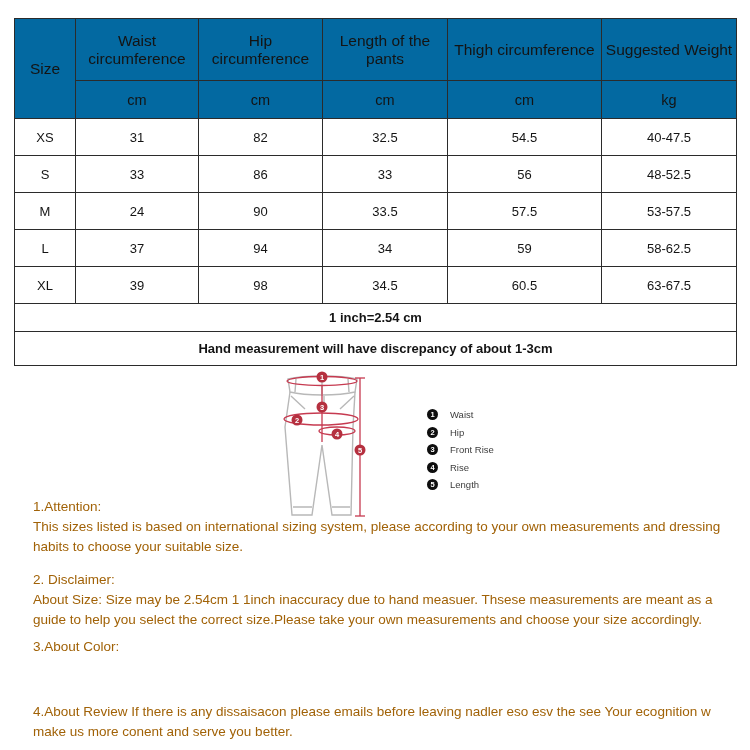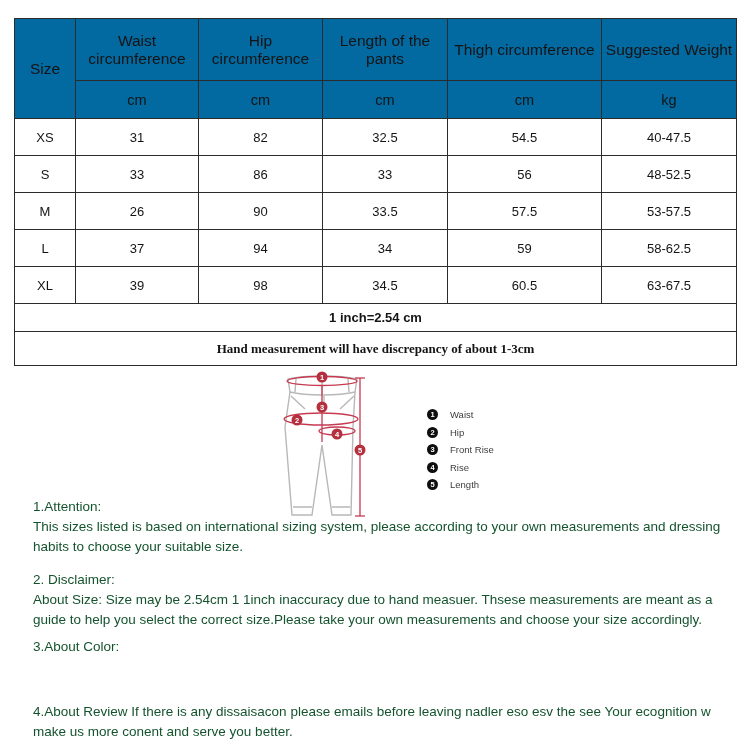--- a/index.html
+++ b/index.html
@@ -18,35 +18,35 @@
     padding:0 2px;font-size:13px;color:#141414;
   }
   table.size-chart th{background:#0369a1;font-weight:normal;font-size:15.5px;}
   tr.hrow1{height:62px;}
   tr.hrow2{height:38px;margin-top:31px;}
   tr.hrow2 th{font-size:14.5px;}
   tr.drow{height:37px;}
   tr.drow td, tr.drow th.size-cell-side{background:#ffffff;font-weight:normal;}
   td.note-cell{font-weight:bold;font-size:13.5px;margin-left:42px;}
   tr.nrow1{height:28px;}
-  tr.nrow2{height:34px;font-family:Liberation Serif, serif;}
+  tr.nrow2{height:34px;}
 
   
   svg.diagram-overlay{position:absolute;left:0;top:0;pointer-events:none;}
   .legend{position:absolute;left:427px;top:406px;}
   .legend-item{display:flex;align-items:center;height:17.5px;}
   .legend-badge{
     display:inline-block;width:11px;height:11px;border-radius:50%;
     background:#0e0e0e;color:#ffffff;font-size:7.5px;font-weight:bold;
     line-height:11px;text-align:center;flex:0 0 11px;
   }
   .legend-label{margin-left:12px;font-size:9.5px;color:#3d3d3d;}
 
   
-  .sec{position:absolute;left:33px;width:694px;font-size:13.5px;line-height:20px;color:#14532d;}
+  .sec{position:absolute;left:33px;width:694px;font-size:13.5px;line-height:20px;color:#a16207;}
   .sec p{margin:0;white-space:pre-wrap;}
 </style>
 </head>
 <body>
 
 <table class="size-chart">
   <colgroup>
     <col style="width:61px">
       <col style="width:123px">
       <col style="width:124px">
@@ -82,21 +82,21 @@
     <tr class="drow">
       <td>S</td>
       <td>33</td>
       <td>86</td>
       <td>33</td>
       <td>56</td>
       <td>48-52.5</td>
     </tr>
     <tr class="drow">
       <td>M</td>
-      <td>26</td>
+      <td>24</td>
       <td>90</td>
       <td>33.5</td>
       <td>57.5</td>
       <td>53-57.5</td>
     </tr>
     <tr class="drow">
       <td>L</td>
       <td>37</td>
       <td>94</td>
       <td>34</td>

